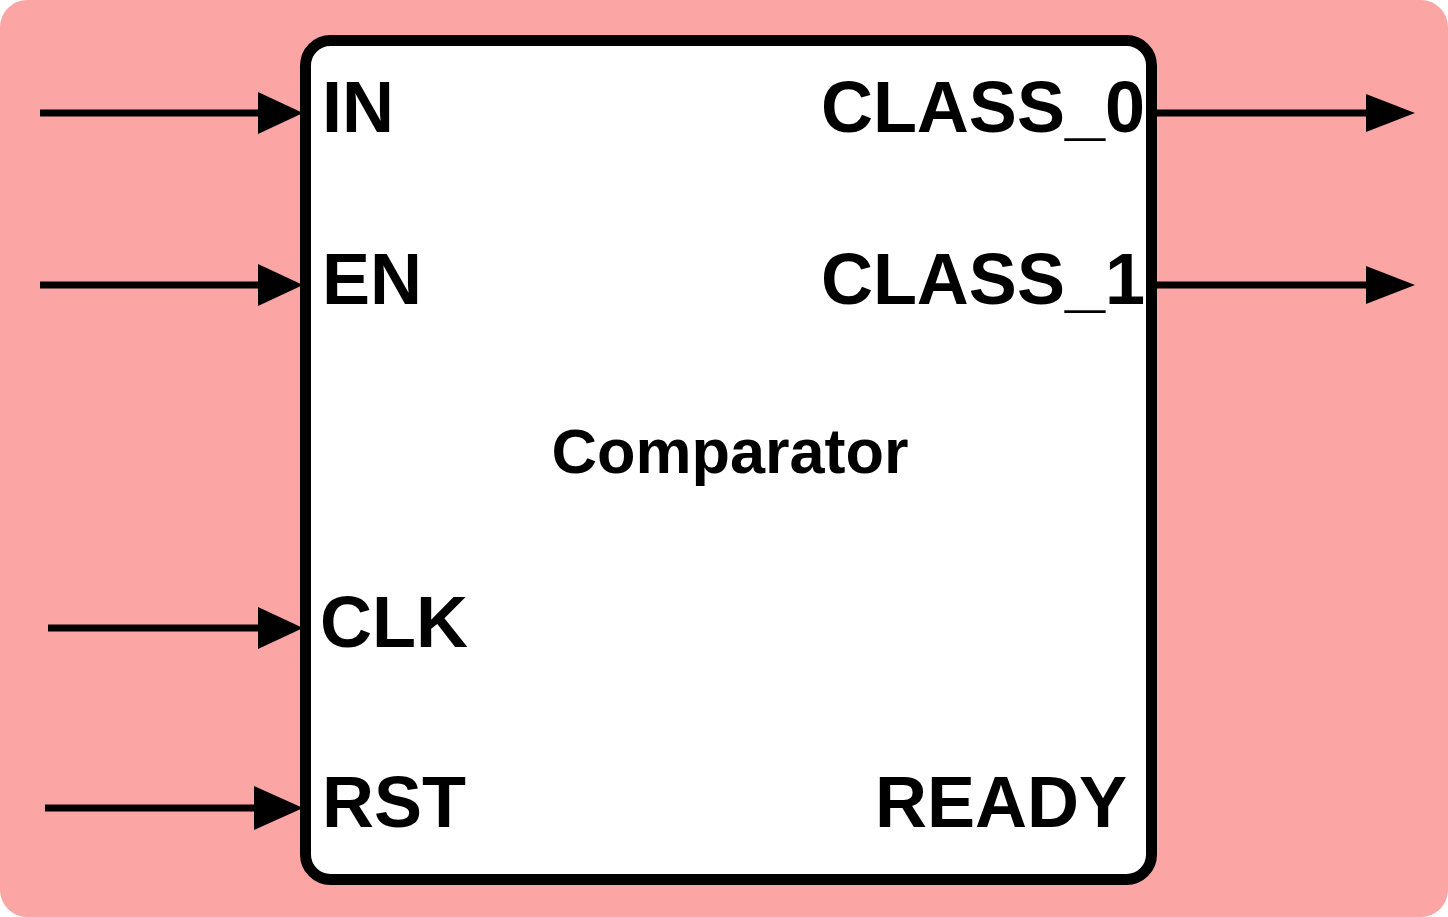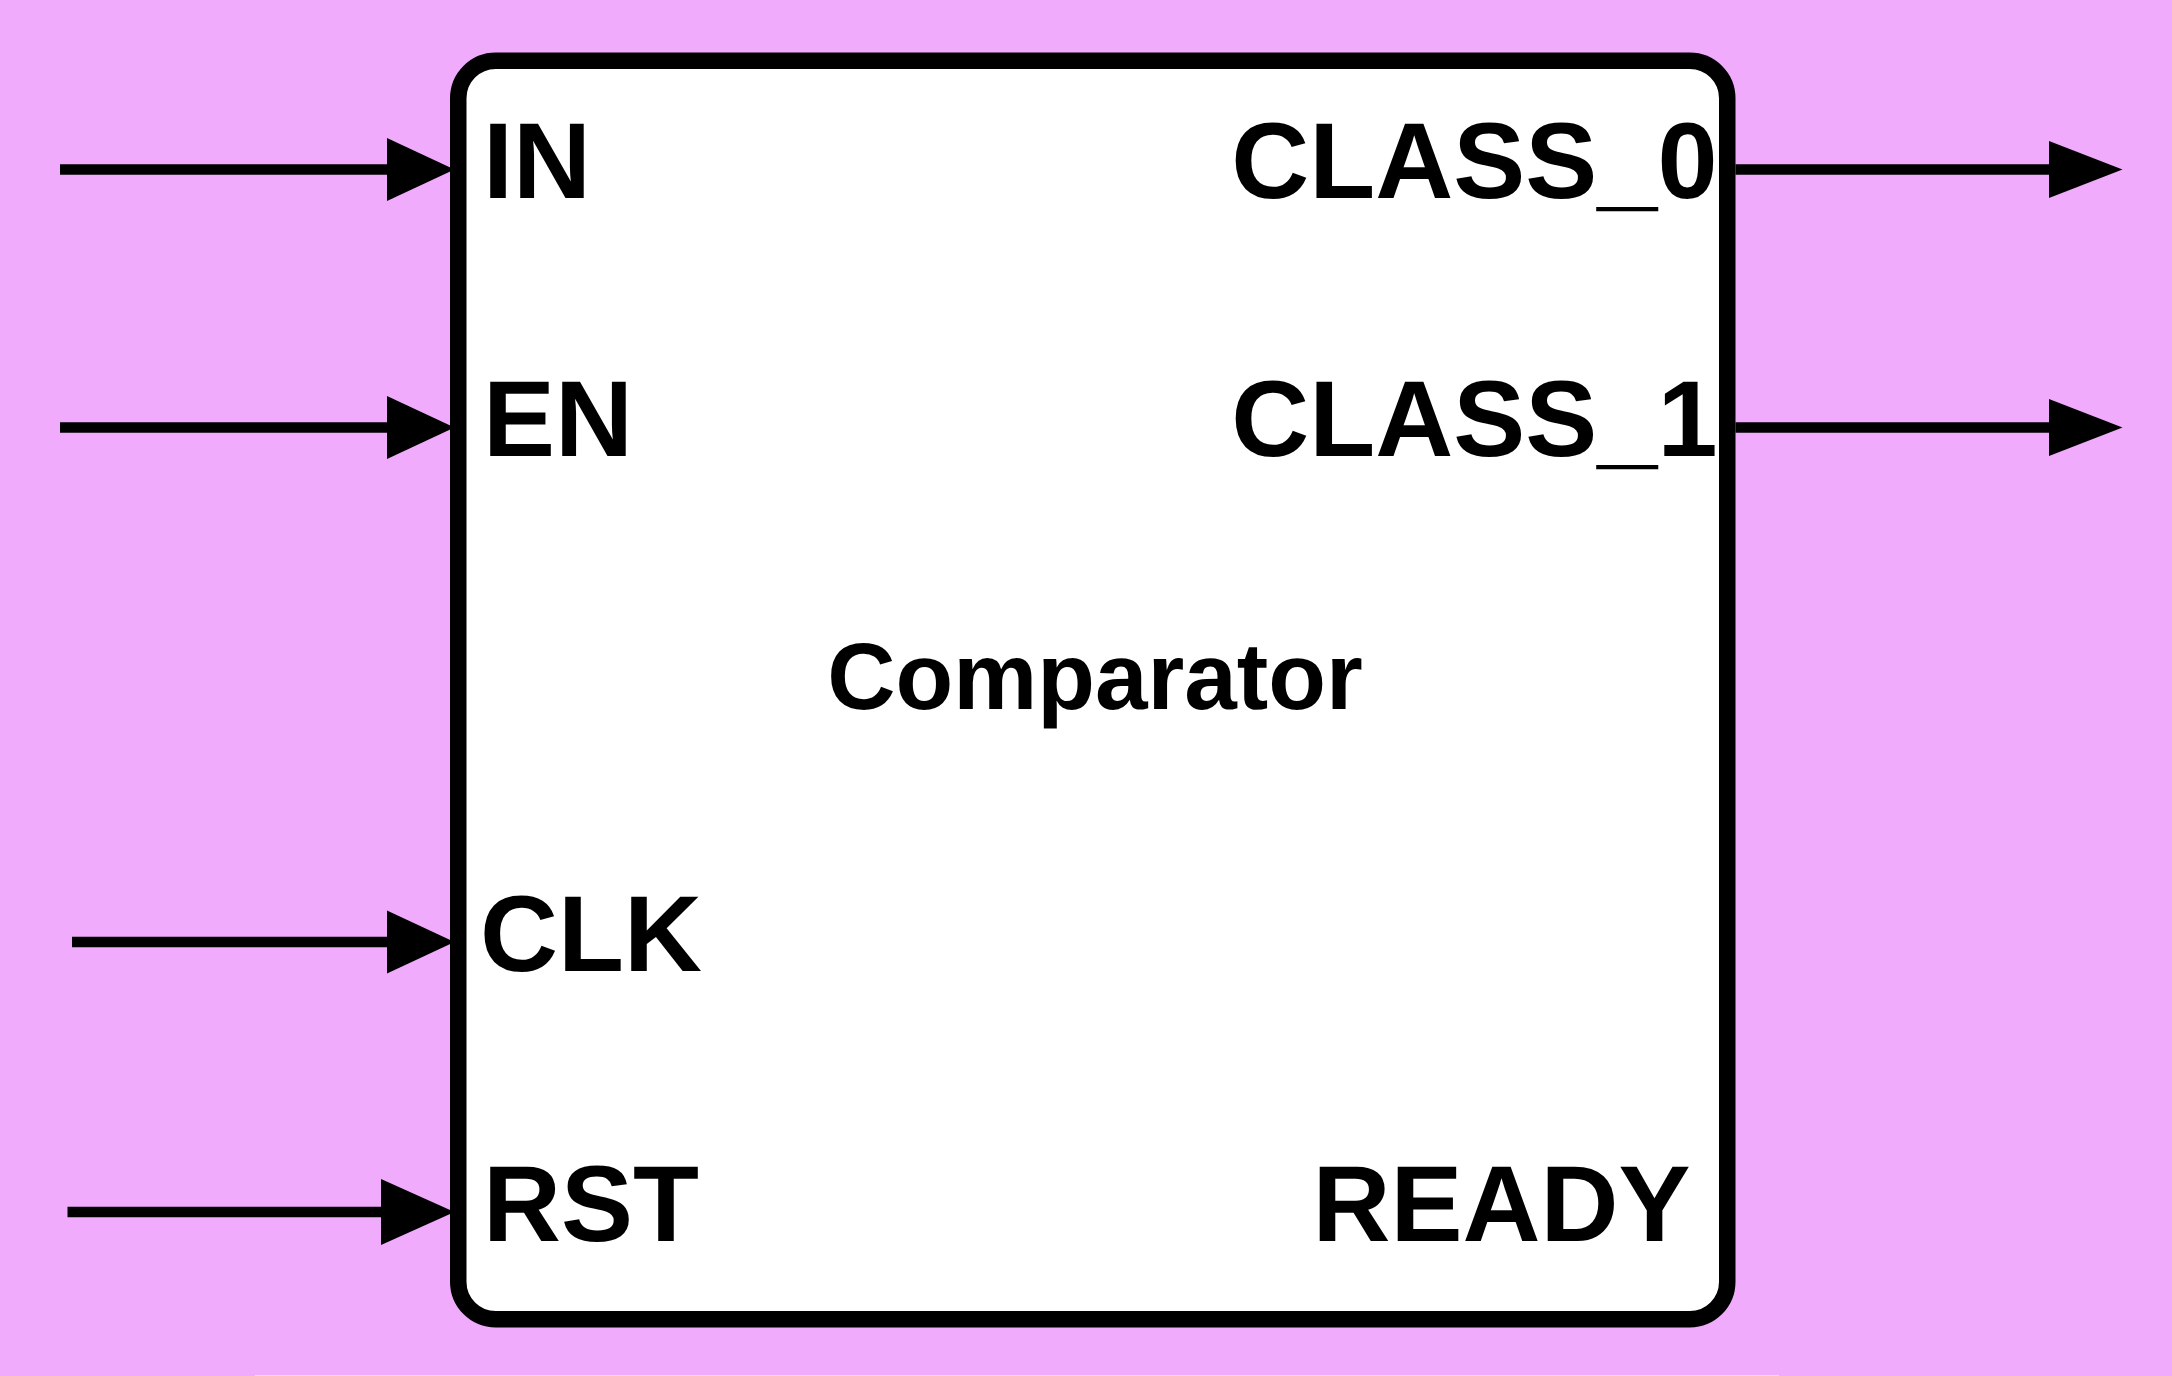--- a/index.html
+++ b/index.html
@@ -8,22 +8,23 @@
     padding: 0;
     background: #ffffff;
   }
   body {
     font-family: "Liberation Sans", sans-serif;
   }
   #canvas {
     position: relative;
     width: 1448px;
     height: 917px;
-    background: #f0abfc;
+    background: #fca5a5;
     overflow: hidden;
+    border-radius: 27px;
   }
   #diagram-svg {
     position: absolute;
     left: 0;
     top: 0;
     width: 1448px;
     height: 917px;
     display: block;
   }
   .block-body {

